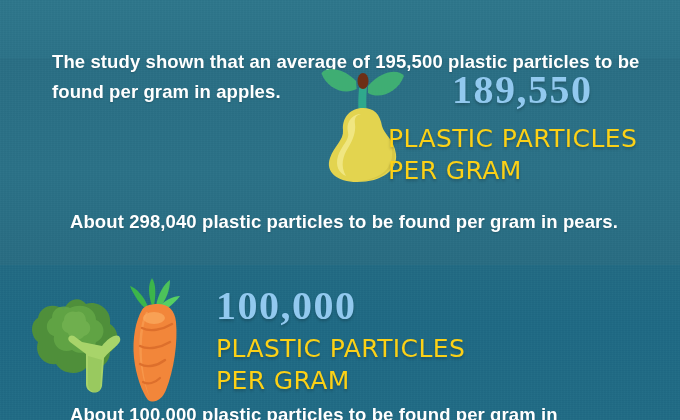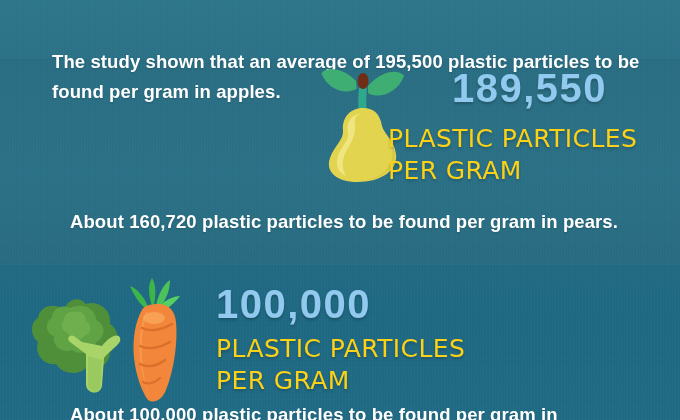--- a/index.html
+++ b/index.html
@@ -34,21 +34,21 @@
     text-shadow:0 1px 2px rgba(0,0,0,.18);
     width:600px;
   }
   #intro-text   { left:52px; top:12px;margin-top:35px;  }
   #pear-caption { left:70px; top:207px; }
   #veg-caption  { left:70px; top:400px; }
 
   .stat-number{
     position:absolute;
     color:#92c9ef;
-    font-family:Liberation Sans, sans-serif;
+    font-family:Liberation Serif, serif;
     font-weight:bold;
     letter-spacing:1.5px;
     text-shadow:0 2px 3px rgba(0,0,0,.22);
   }
   .stat-label{
     position:absolute;
     color:#fcd116;
     font-family:"DejaVu Sans", sans-serif;
     font-weight:normal;
     text-transform:uppercase;
@@ -103,21 +103,21 @@
 
     <path d="M74 74 C80 82, 84 90, 83 98 C81 110, 68 120, 50 121
              C70 118, 79 108, 80 96 C81 86, 78 80, 74 74 Z" fill="#cdbe3f" opacity=".55"></path>
   </svg>
 </div>
 
 <div class="stat-number" id="pear-number">189,550</div>
 <div class="stat-label" id="pear-label-1">PLASTIC PARTICLES</div>
 <div class="stat-label" id="pear-label-2">PER GRAM</div>
 
-<p class="body-copy" id="pear-caption">About 160,720 plastic particles to be found per gram in pears.</p>
+<p class="body-copy" id="pear-caption">About 298,040 plastic particles to be found per gram in pears.</p>
 
 <div class="art" id="veg-illustration">
   <svg viewBox="0 0 172 128" width="172" height="128" xmlns="http://www.w3.org/2000/svg">
     <g>
 
       <path d="M38 34 C28 26, 14 30, 12 42 C4 46, 4 60, 12 66
                C8 78, 18 90, 30 88
                C36 98, 52 100, 60 92
                C72 96, 84 88, 84 76
                C94 70, 94 54, 84 48

